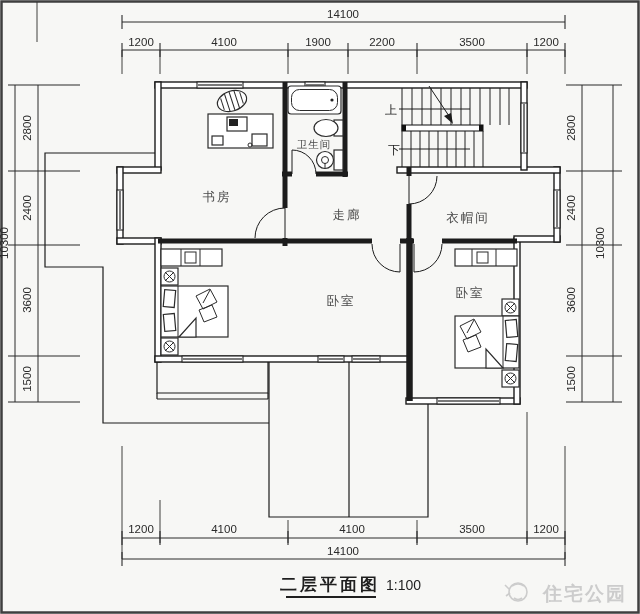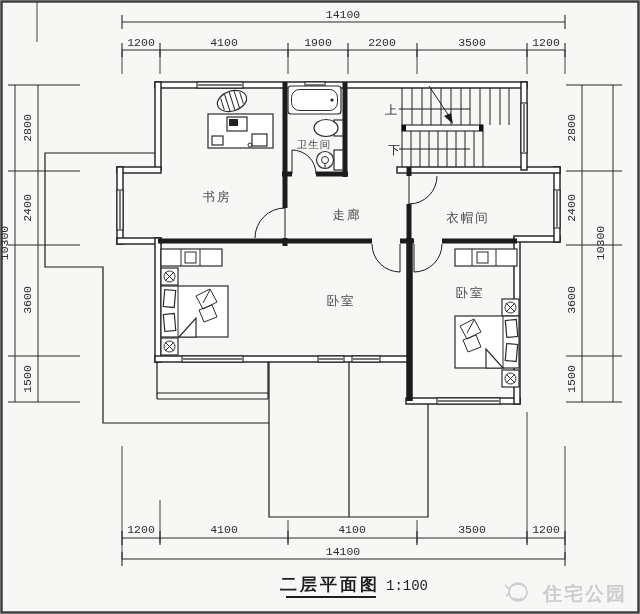--- a/index.html
+++ b/index.html
@@ -1,20 +1,20 @@
 <!DOCTYPE html>
 <html style="--line: #1c1c1c; --dim: #2a2a2a; --label: #4a4a4a; --watermark: #cccccc; --background: #f7f7f5;"><head>
 <meta charset="utf-8">
 <style>
   :root{
     --line:#1c1c1c; --dim:#2a2a2a; --label:#4a4a4a; --watermark:#cccccc; --background:#f7f7f5;
   }
   html,body{margin:0;padding:0;background:#e9e9e9;}
   .page{width:640px;height:614px;background:var(--background);position:relative;
-        font-family:Liberation Mono, monospace;}
+        font-family:Liberation Sans, sans-serif;}
   svg{display:block;}
   .wall-h{fill:#ffffff;stroke:var(--line);stroke-width:1.4;}
   .wall-s{stroke:var(--line);stroke-width:5;fill:none;}
   .wall-s2{stroke:var(--line);stroke-width:6.5;fill:none;}
   .thin{stroke:var(--line);stroke-width:1.2;fill:none;}
   .fine{stroke:var(--line);stroke-width:1;fill:none;}
   .furn{stroke:#2b2b2b;stroke-width:1.2;fill:#ffffff;}
   .furnline{stroke:#2b2b2b;stroke-width:1;fill:none;}
   .win{fill:#ffffff;stroke:#222;stroke-width:1.1;}
   .winbar{stroke:#7a7a7a;stroke-width:2;}

